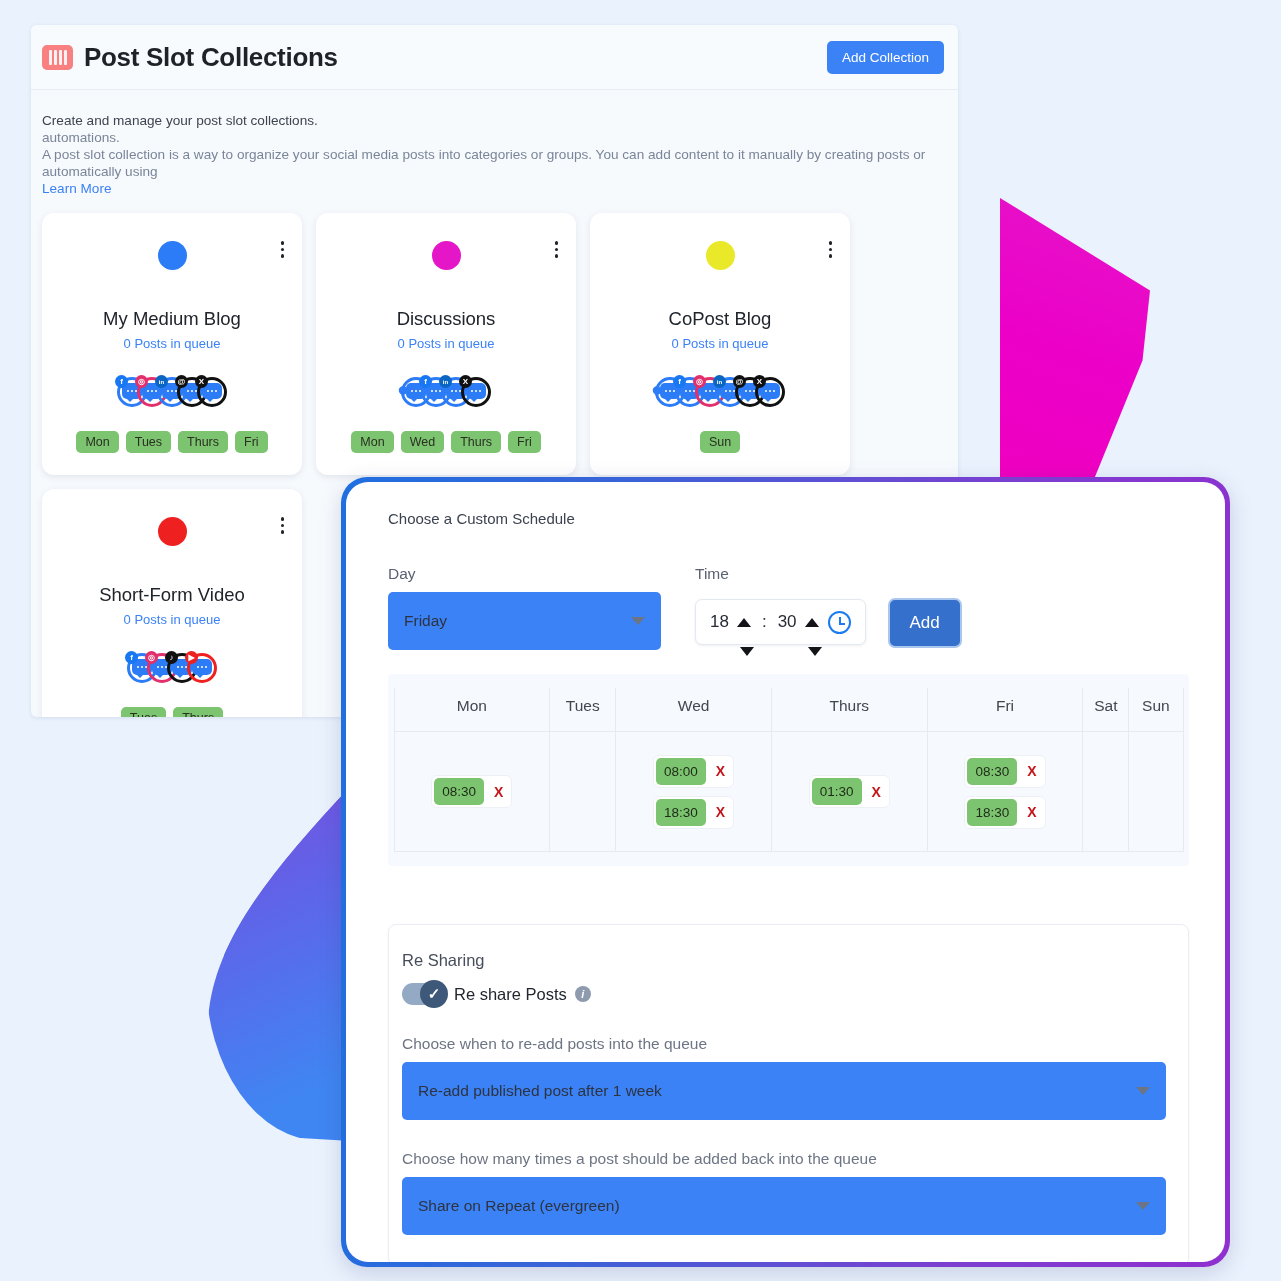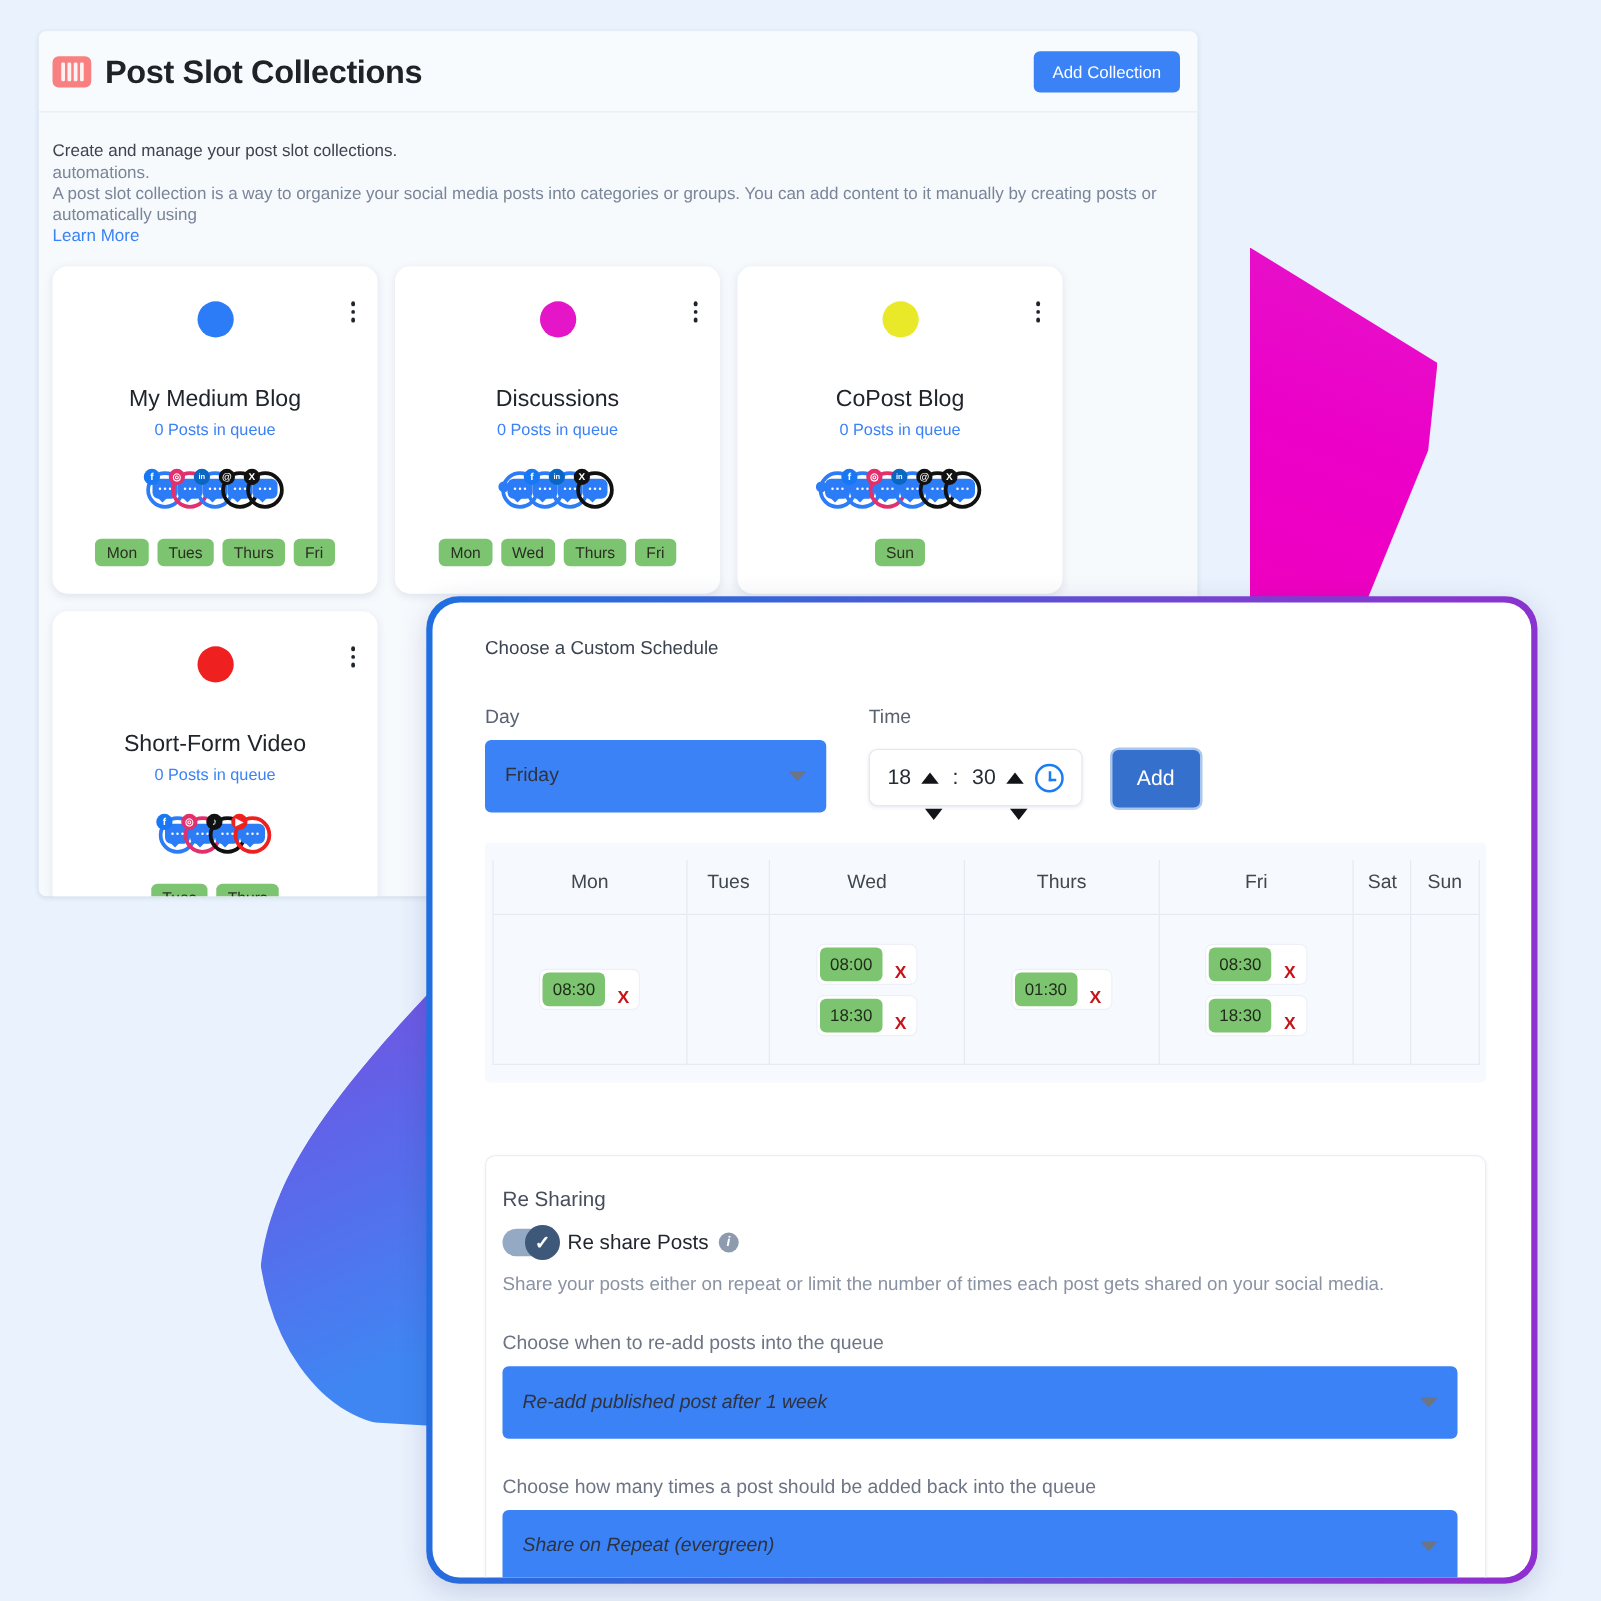--- a/index.html
+++ b/index.html
@@ -256,21 +256,21 @@
   .sched-table th:first-child { border-left: 1px solid #e6ebf3; }
   .sched-table td {
     height: 120px;
     vertical-align: middle;
     text-align: center;
     border-right: 1px solid #e6ebf3;
     border-bottom: 1px solid #e6ebf3;
   }
   .sched-table td:first-child { border-left: 1px solid #e6ebf3; }
   .slot {
-    display: inline-flex; align-items: flex-end;
+    display: inline-flex; align-items: center;
     background: #fff;
     border: 1px solid #edf1f7;
     border-radius: 6px;
     padding: 2px 8px 2px 2px;
     margin: 4px 0;
   }
   .slot .t {
     background: #7cc470; color: #1f2a18;
     border-radius: 5px;
     font-size: 13.5px;
@@ -305,21 +305,21 @@
   .rs-toggle-label { font-size: 16.5px; color: #22272f; }
   .info-ic {
     width: 16px; height: 16px; border-radius: 50%;
     background: #8e9aad; color: #fff;
     font-size: 11px; font-style: italic; font-weight: bold;
     display: flex; align-items: center; justify-content: center;
     cursor: pointer;
   }
   .rs-desc { margin-top: 14px; font-size: 15px; color: #8a93a3; }
   .rs-sub-label { margin-top: 30px; font-size: 15.5px; color: #6d7584; }
-  .rs-select { margin-top: 9px; font-style: italic; }
+  .rs-select { margin-top: 9px; }
 
   
   .deco-blob { pointer-events: none; }
 </style>
 </head>
 <body>
 
 <div class="deco-magenta"></div>
 <div class="deco-blob"></div>
 
@@ -679,21 +679,20 @@
       <div class="rs-title">Re Sharing</div>
 
       <div class="rs-toggle-row">
         <div class="toggle">
           <span class="knob">✓</span>
         </div>
         <span class="rs-toggle-label">Re share Posts</span>
         <span class="info-ic">i</span>
       </div>
 
-      <div class="rs-desc">Share your posts either on repeat or limit the number of times each post gets shared on your social media.</div>
 
       <div class="rs-sub-label">Choose when to re-add posts into the queue</div>
       <div class="select-box rs-select">
         <span>Re-add published post after 1 week</span>
         <span class="caret-down"></span>
       </div>
 
       <div class="rs-sub-label">Choose how many times a post should be added back into the queue</div>
       <div class="select-box rs-select">
         <span>Share on Repeat (evergreen)</span>

